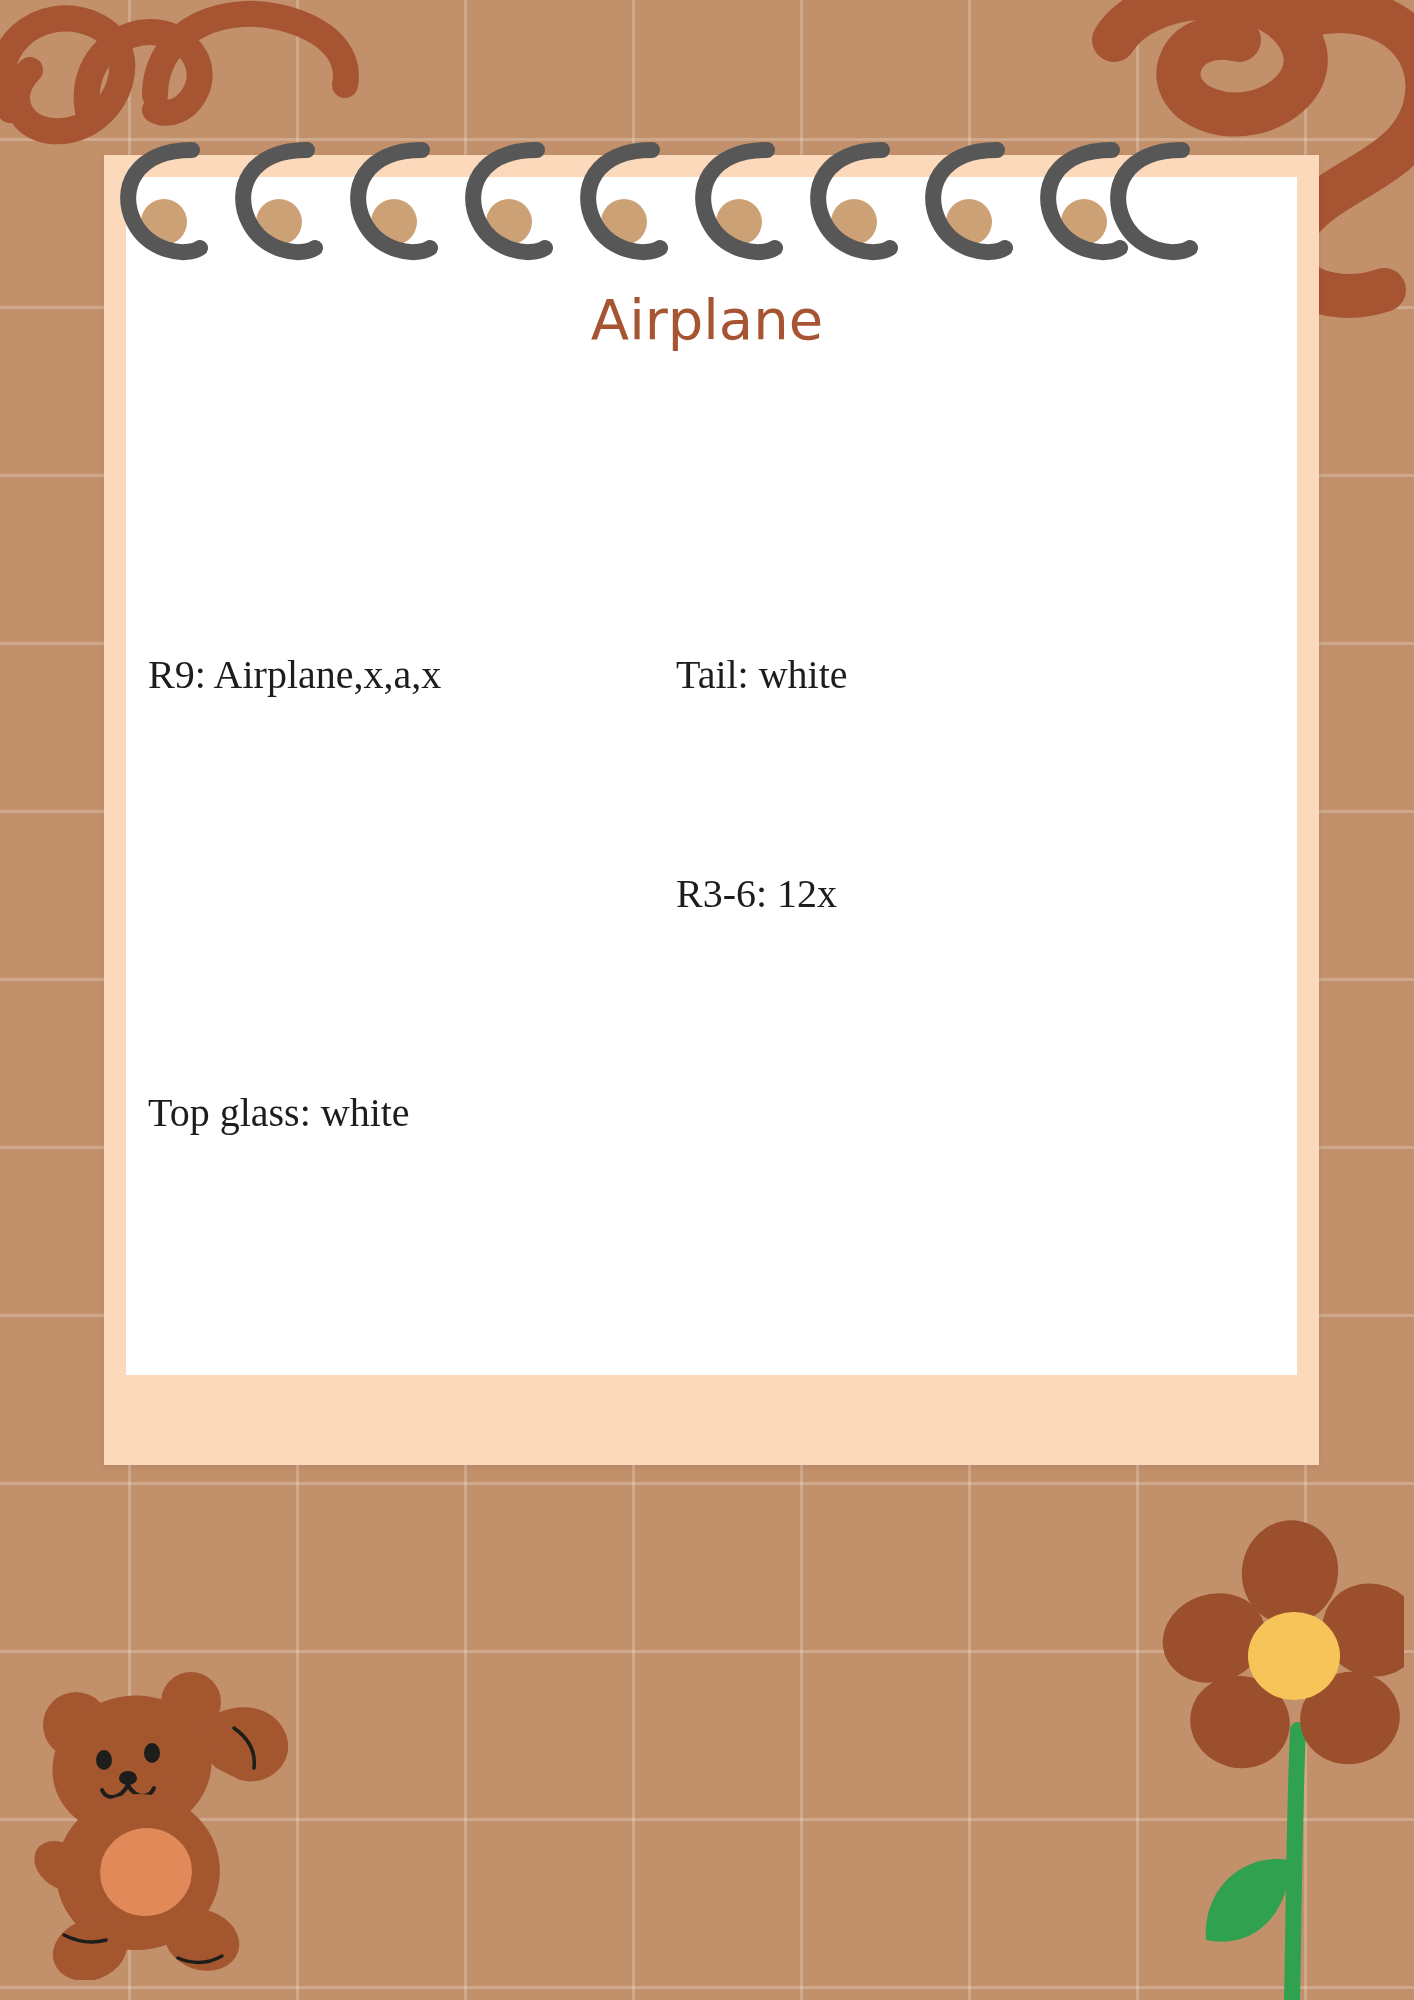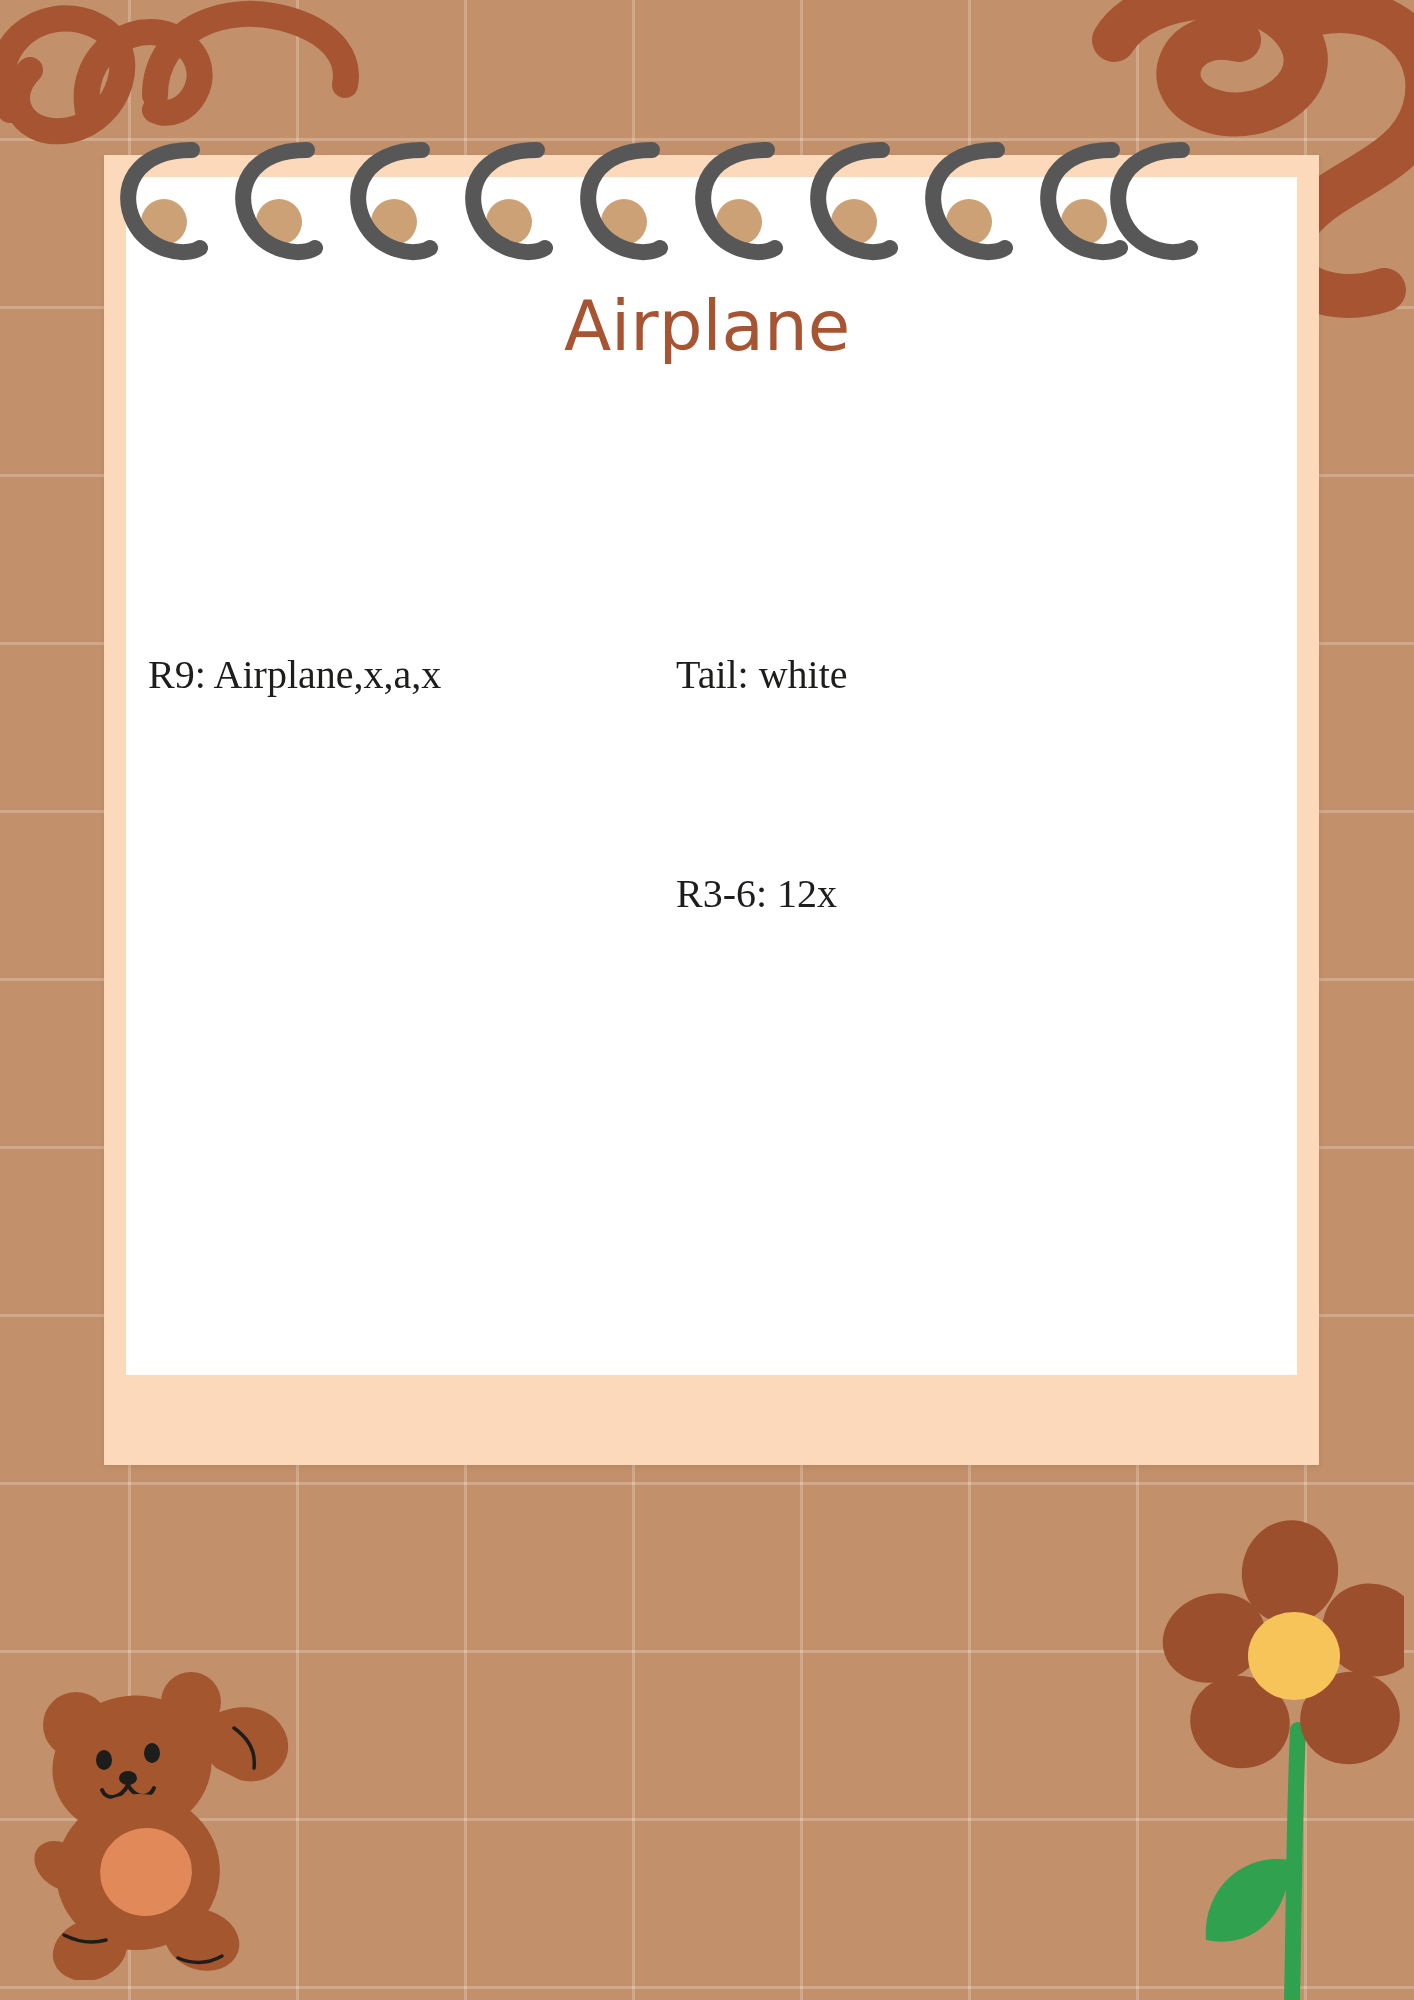--- a/index.html
+++ b/index.html
@@ -76,21 +76,21 @@
   }
 
   
   #title {
     position: absolute;
     left: 0;
     right: 0;
     top: 292px;
     text-align: center;
     font-family: "DejaVu Sans", sans-serif;
-    font-size: 69px;
+    font-size: 56px;
     color: #a65432;
     letter-spacing: 0px;
     line-height: 1;
   }
   .col {
     position: absolute;
     font-size: 40px;
     line-height: 73px;
     color: #1d1d1b;
     white-space: pre;
@@ -168,20 +168,21 @@
       <path d="M1008 20 C 950 20, 934 60, 950 92 C 964 120, 1000 128, 1016 118"></path>
       <path d="M1078 20 C 1020 20, 1004 60, 1020 92 C 1034 120, 1070 128, 1086 118"></path>
     </g>
   </svg>
 
   <div id="title">Airplane</div>
 
   <div class="col" id="col-left">
     <div>R9: Airplane,x,a,x</div>
     <div class="blank"></div>
+    <div>Top glass: white</div>
     <div class="blank"></div>
     <div class="blank"></div>
     
     
     
     
     
     
   </div>
 

